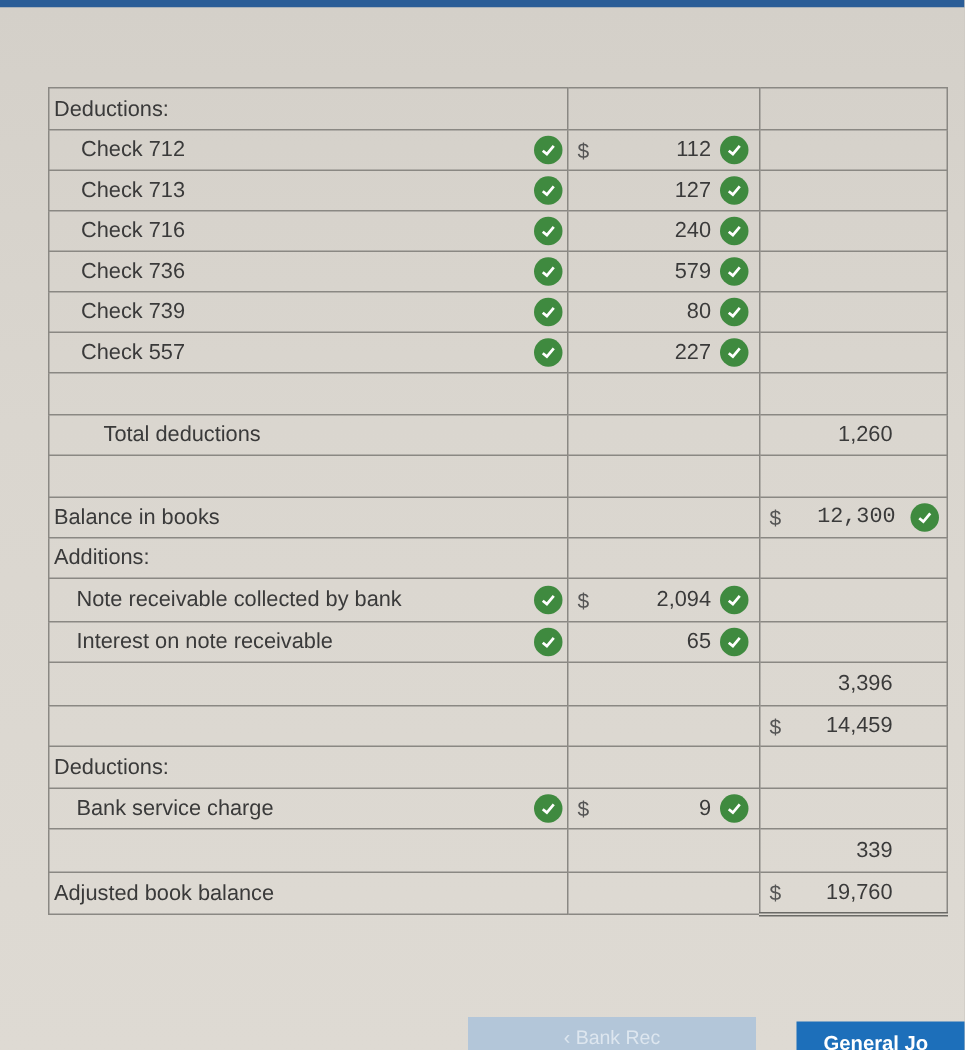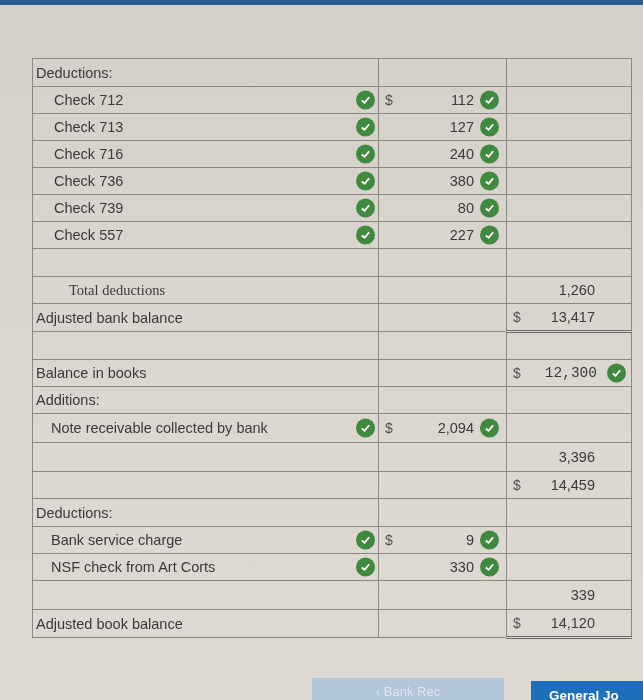--- a/index.html
+++ b/index.html
@@ -23,21 +23,21 @@
     border:1px solid #8a8883;
     height:26px; padding:0; font-size:14.5px; vertical-align:middle;
     position:relative;
   }
   td.c1 { width:345px; }
   td.c2 { width:127px; }
   td.c3 { width:124px; }
   .lbl { padding-left:3px; }
   .lbl.ind1 { padding-left:21px; }
   .lbl.ind2 { padding-left:18px; }
-  .lbl.ctr { padding-left:36px;font-family:Liberation Serif, serif; }
+  .lbl.ctr { padding-left:36px; }
   .chk {
     position:absolute; top:50%; transform:translateY(-50%);
     width:19px; height:19px; border-radius:50%;
     background:#3f8a3f; display:flex; align-items:center; justify-content:center;
   }
   .chk svg { width:11px; height:11px; }
   .chk.label-chk { right:3px; }
   .chk.val-chk { right:7px; }
   .dollar { position:absolute; left:6px; top:50%; transform:translateY(-50%); font-size:14px; color:#555; }
   .num { position:absolute; right:32px; top:50%; transform:translateY(-50%); text-align:right; }
@@ -118,21 +118,21 @@
         </td>
     <td class="c3"></td>
   </tr>
   <tr>
     <td class="c1"><span class="lbl ind1">Check 736</span><span class="chk label-chk">
             <svg viewBox="0 0 12 12">
               <path d="M2 6.5 L5 9 L10 3" stroke="#fff" stroke-width="2" fill="none"></path>
             </svg>
           </span></td>
     <td class="c2">
-          <span class="num">380</span>
+          <span class="num">579</span>
           <span class="chk val-chk">
             <svg viewBox="0 0 12 12">
               <path d="M2 6.5 L5 9 L10 3" stroke="#fff" stroke-width="2" fill="none"></path>
             </svg>
           </span>
         </td>
     <td class="c3"></td>
   </tr>
   <tr>
     <td class="c1"><span class="lbl ind1">Check 739</span><span class="chk label-chk">
@@ -170,28 +170,20 @@
   <tr style="height:28px">
     <td class="c1"></td>
     <td class="c2"></td>
     <td class="c3"></td>
   </tr>
   <tr>
     <td class="c1"><span class="lbl ctr">Total deductions</span></td>
     <td class="c2"></td>
     <td class="c3">
           <span class="num c3n">1,260</span>
-        </td>
-  </tr>
-  <tr>
-    <td class="c1"><span class="lbl">Adjusted bank balance</span></td>
-    <td class="c2"></td>
-    <td class="c3 dbl">
-          <span class="dollar">$</span>
-          <span class="num c3n">13,417</span>
         </td>
   </tr>
 
   <tr style="height:28px">
     <td class="c1"></td>
     <td class="c2"></td>
     <td class="c3"></td>
   </tr>
 
   <tr>
@@ -222,20 +214,36 @@
           <span class="dollar">$</span>
           <span class="num">2,094</span>
           <span class="chk val-chk">
             <svg viewBox="0 0 12 12">
               <path d="M2 6.5 L5 9 L10 3" stroke="#fff" stroke-width="2" fill="none"></path>
             </svg>
           </span>
         </td>
     <td class="c3"></td>
   </tr>
+  <tr>
+    <td class="c1"><span class="lbl ind2">Interest on note receivable</span><span class="chk label-chk">
+            <svg viewBox="0 0 12 12">
+              <path d="M2 6.5 L5 9 L10 3" stroke="#fff" stroke-width="2" fill="none"></path>
+            </svg>
+          </span></td>
+    <td class="c2">
+          <span class="num">65</span>
+          <span class="chk val-chk">
+            <svg viewBox="0 0 12 12">
+              <path d="M2 6.5 L5 9 L10 3" stroke="#fff" stroke-width="2" fill="none"></path>
+            </svg>
+          </span>
+        </td>
+    <td class="c3"></td>
+  </tr>
   <tr style="height:29px">
     <td class="c1"></td>
     <td class="c2"></td>
     <td class="c3">
           <span class="num c3n">3,396</span>
         </td>
   </tr>
   <tr>
     <td class="c1"></td>
     <td class="c2"></td>
@@ -259,49 +267,33 @@
           <span class="dollar">$</span>
           <span class="num">9</span>
           <span class="chk val-chk">
             <svg viewBox="0 0 12 12">
               <path d="M2 6.5 L5 9 L10 3" stroke="#fff" stroke-width="2" fill="none"></path>
             </svg>
           </span>
         </td>
     <td class="c3"></td>
   </tr>
-  <tr>
-    <td class="c1"><span class="lbl ind2">NSF check from Art Corts</span><span class="chk label-chk">
-            <svg viewBox="0 0 12 12">
-              <path d="M2 6.5 L5 9 L10 3" stroke="#fff" stroke-width="2" fill="none"></path>
-            </svg>
-          </span></td>
-    <td class="c2">
-          <span class="num">330</span>
-          <span class="chk val-chk">
-            <svg viewBox="0 0 12 12">
-              <path d="M2 6.5 L5 9 L10 3" stroke="#fff" stroke-width="2" fill="none"></path>
-            </svg>
-          </span>
-        </td>
-    <td class="c3"></td>
-  </tr>
   <tr style="height:29px">
     <td class="c1"></td>
     <td class="c2"></td>
     <td class="c3">
           <span class="num c3n">339</span>
         </td>
   </tr>
   <tr>
     <td class="c1"><span class="lbl">Adjusted book balance</span></td>
     <td class="c2"></td>
     <td class="c3 dbl">
           <span class="dollar">$</span>
-          <span class="num c3n">14,120</span>
+          <span class="num c3n">19,760</span>
         </td>
   </tr>
 </tbody>
   </table>
 
 <div class="btn-back">
     <span>‹  Bank Rec</span>
   </div>
 <div class="btn-next">
     <span>General Jo</span>

